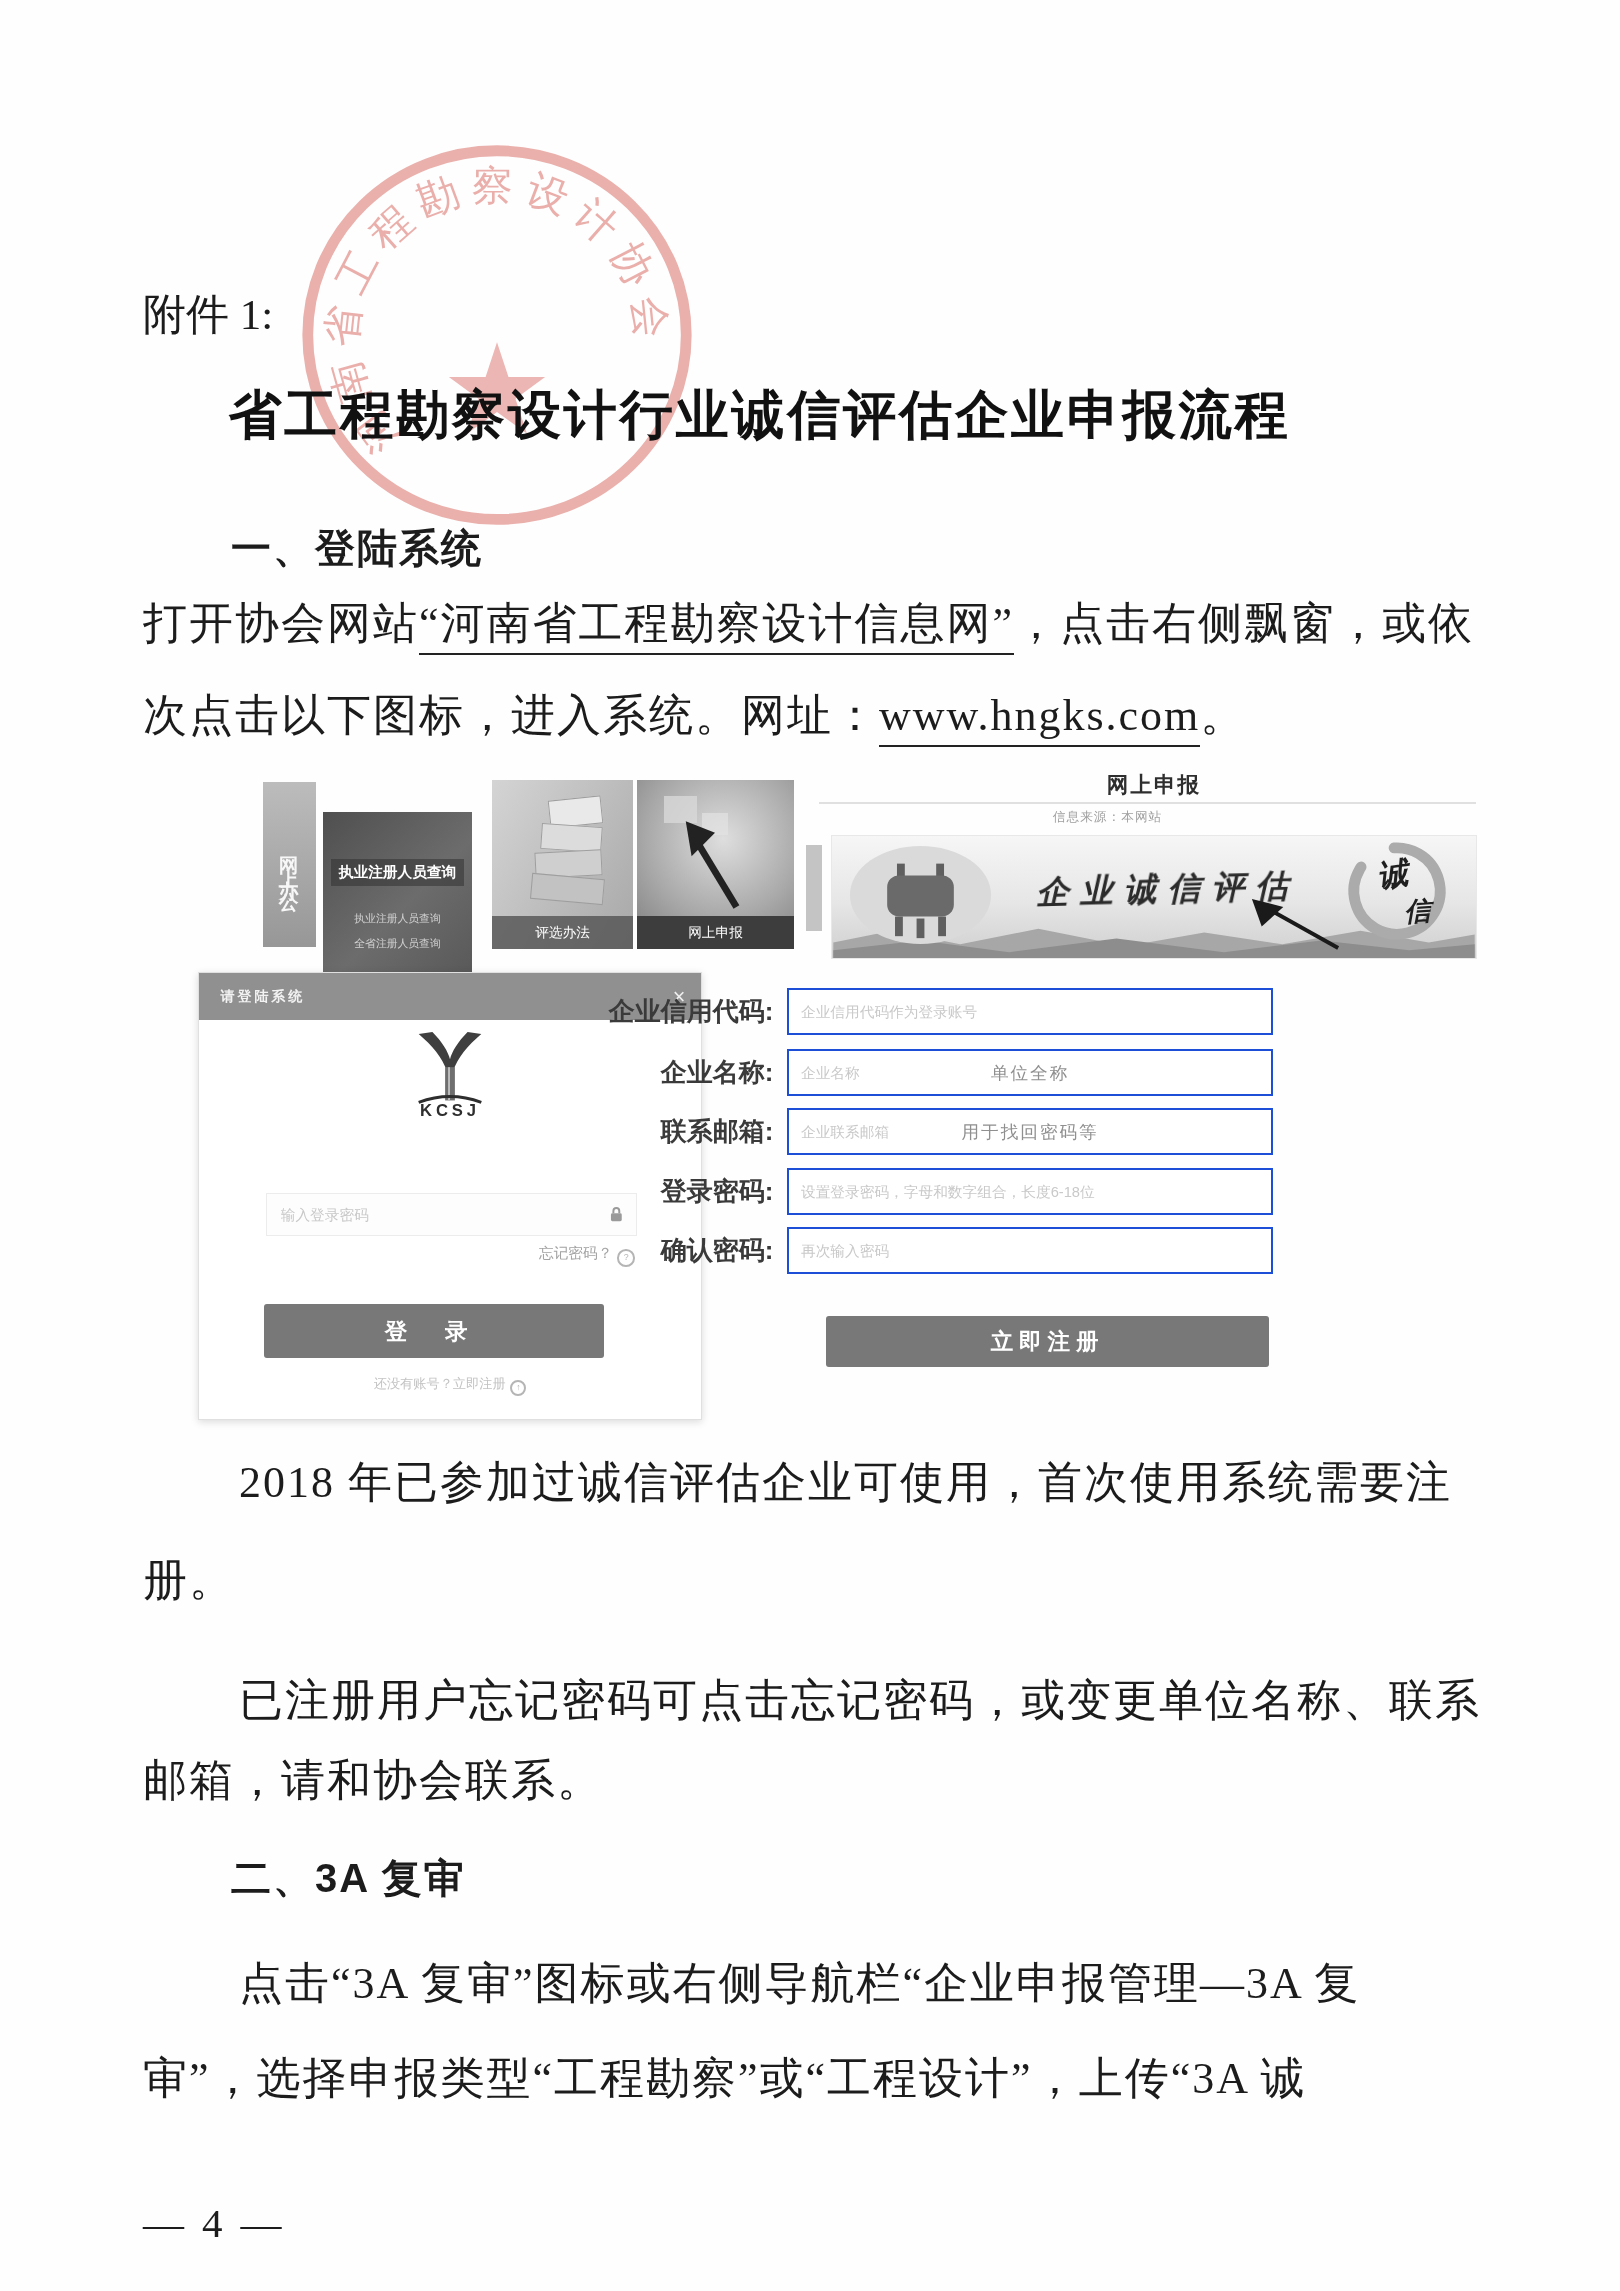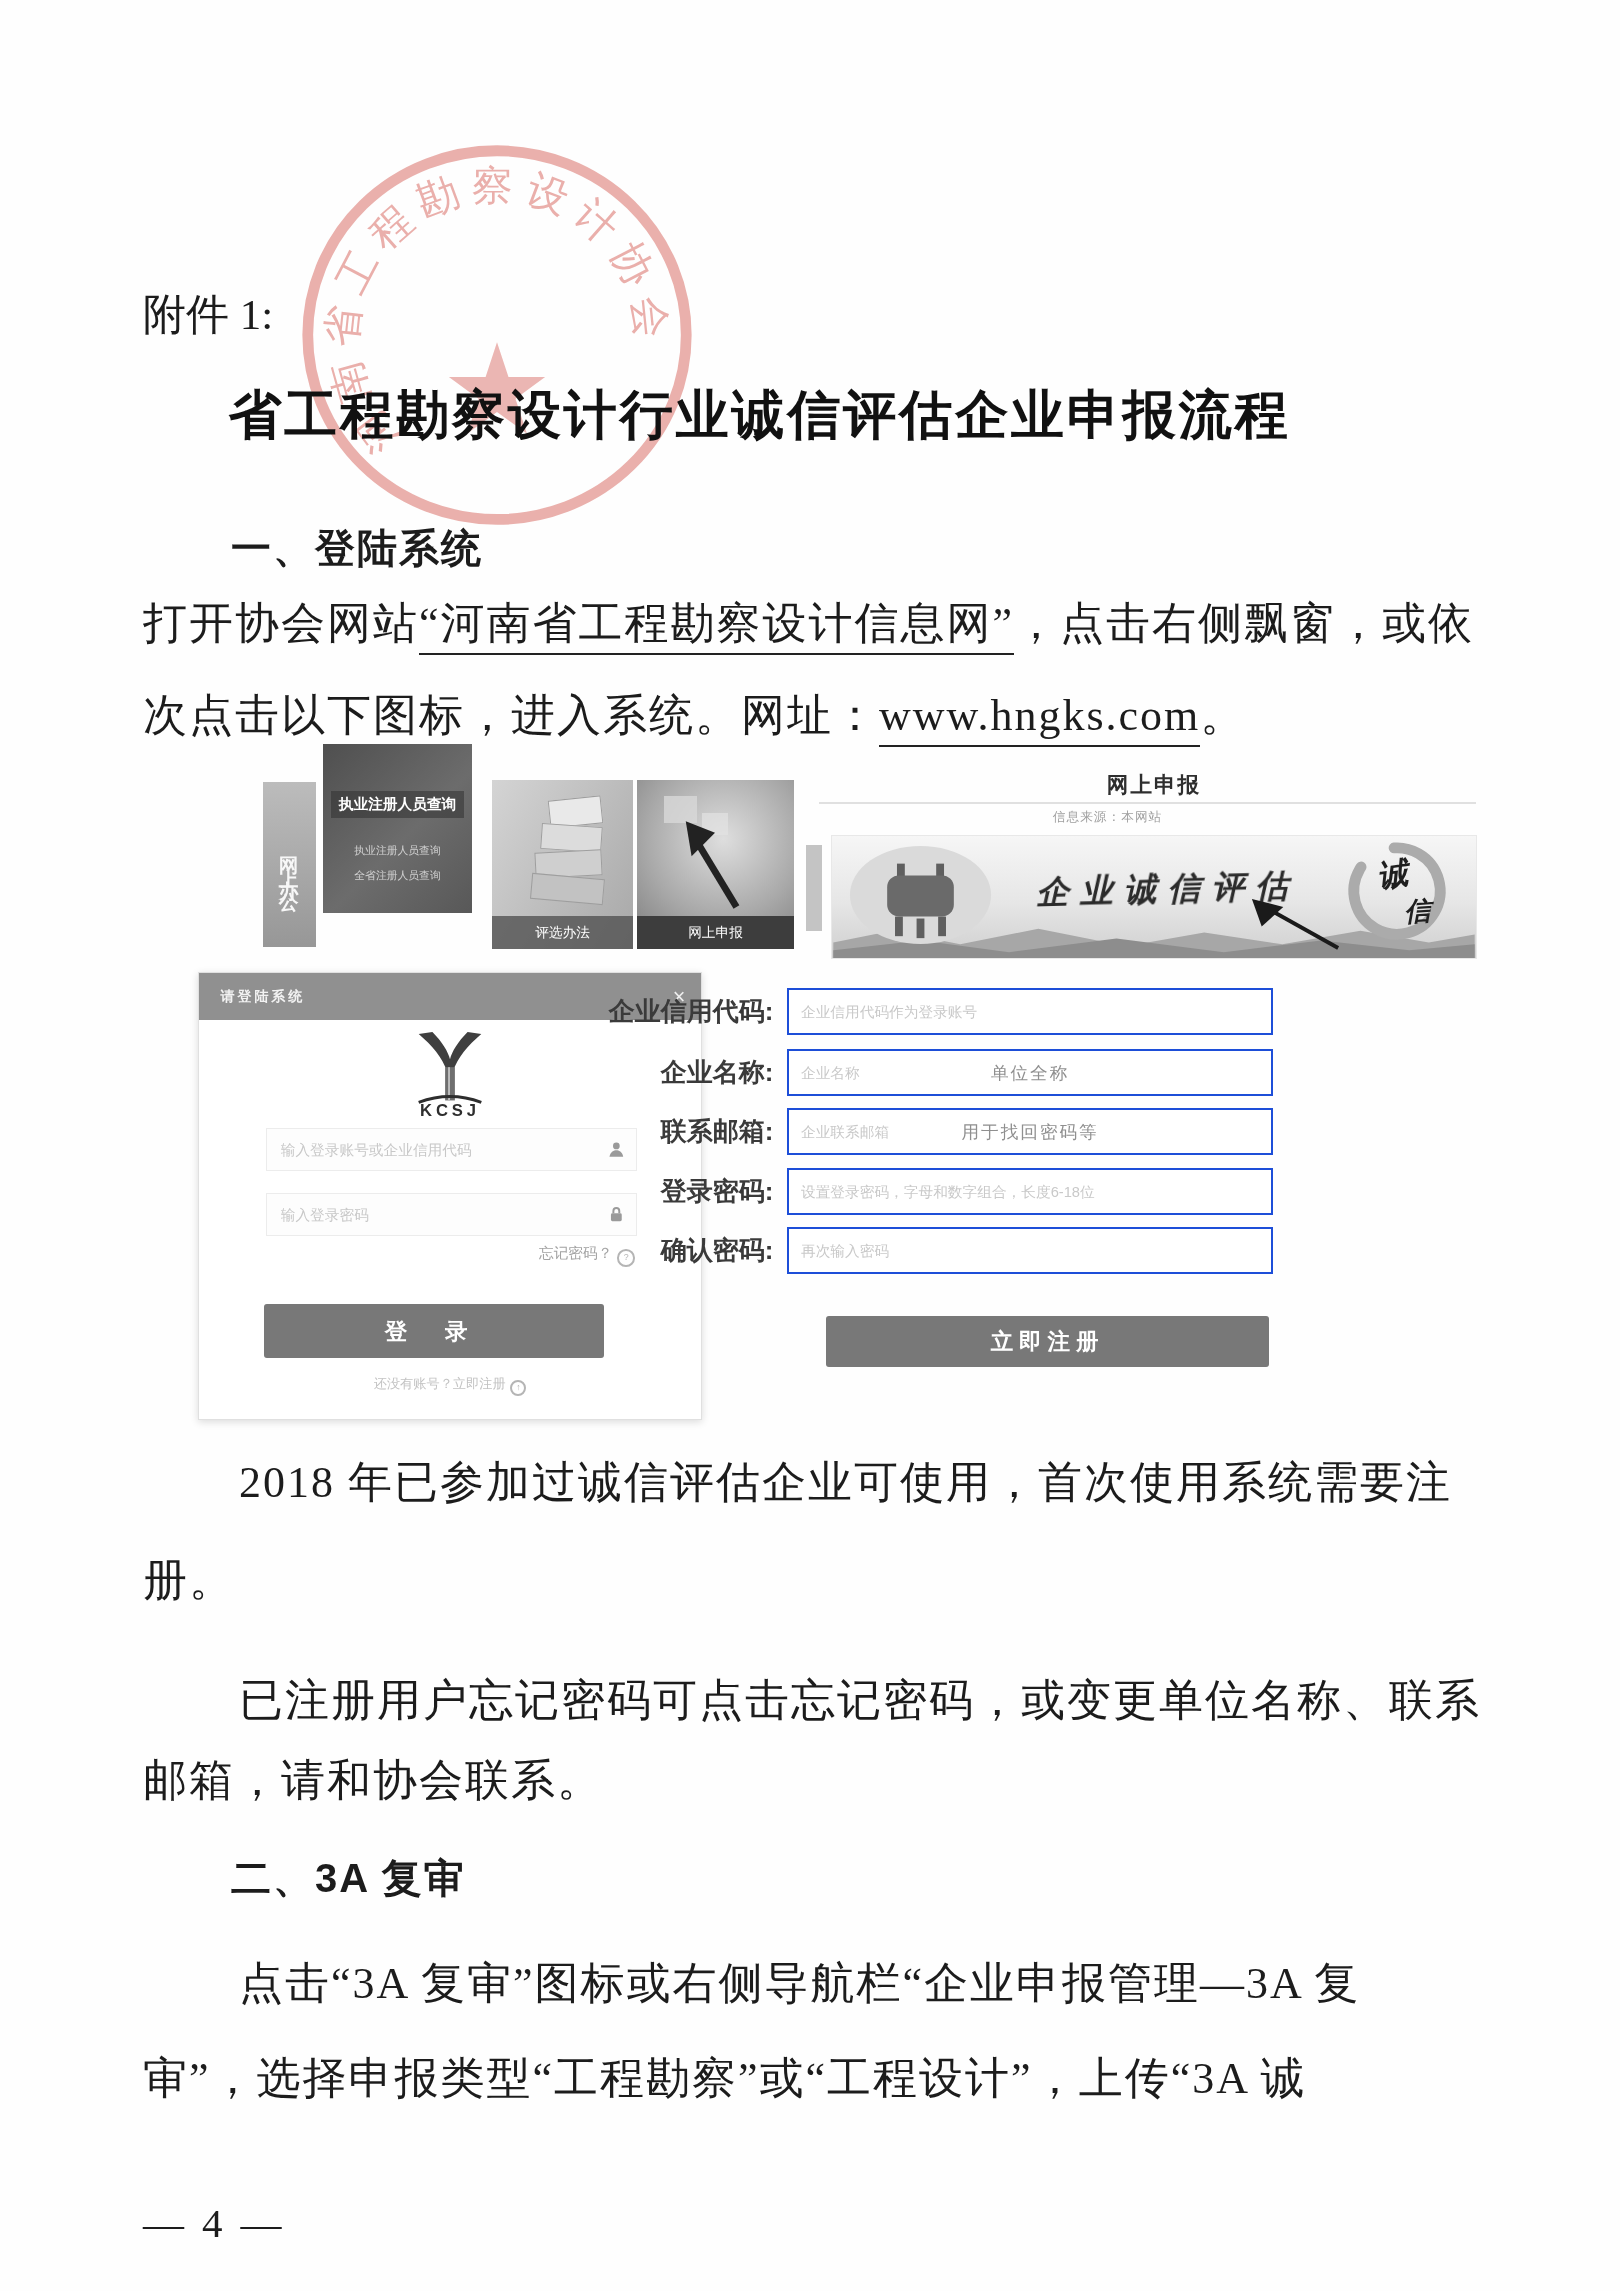--- a/index.html
+++ b/index.html
@@ -99,21 +99,21 @@
   <div class="abs serifline" style="left:143px;top:686px;">
     <span>次点击以下图标，进入系统。网址：</span><span class="uline">www.hngks.com</span><span>。</span>
   </div>
 
   <div class="shot">
 
     <div class="abs strip" style="left:263px;top:782px;width:53px;height:165px;">
       <span>网上办公</span>
     </div>
 
-    <div class="abs tile tile1" style="left:323px;top:744px;width:149px;height:169px;">
+    <div class="abs tile tile1" style="left:323px;top:812px;width:149px;height:169px;">
       <div class="main">执业注册人员查询</div>
       <div class="sub" style="top:100px;">执业注册人员查询</div>
       <div class="sub" style="top:125px;">全省注册人员查询</div>
     </div>
 
     <div class="abs tile tile2" style="left:492px;top:780px;width:141px;height:169px;">
       <div class="book" style="left:57px;top:17.6px;width:51px;height:25.5px;transform:rotate(-6deg);"></div>
       <div class="book" style="left:49px;top:45px;width:59px;height:23.5px;transform:rotate(4deg);background:#dcdcdc;"></div>
       <div class="book" style="left:43px;top:71px;width:65px;height:23.5px;transform:rotate(-3deg);background:#cfcfcf;"></div>
       <div class="book" style="left:39px;top:96px;width:71px;height:23.5px;transform:rotate(5deg);background:#c2c2c2;"></div>
@@ -174,27 +174,20 @@
       </div>
 
       <svg class="abs" style="left:192px;top:57px;" width="118" height="90" viewBox="0 0 120 92">
         <path d="M 28 4 C 42 16, 52 28, 57 42 L 63 42 C 68 28, 78 16, 92 4 L 78 2 C 68 12, 62 22, 60 30 C 58 22, 52 12, 42 2 Z" fill="#3f3f3f"></path>
         <rect x="55" y="38" width="10" height="34" fill="#6f6f6f"></rect>
         <rect x="58" y="38" width="2" height="34" fill="#bdbdbd"></rect>
         <path d="M 28 74 Q 60 62 92 74" fill="none" stroke="#2e2e2e" stroke-width="3"></path>
         <text x="60" y="88" text-anchor="middle" font-family="Liberation Sans, DejaVu Sans, sans-serif" font-size="17" font-weight="bold" letter-spacing="4" fill="#2e2e2e">KCSJ</text>
       </svg>
 
-      <div class="fld" style="left:67px;top:155px;width:369px;">
-        <input type="text" placeholder="输入登录账号或企业信用代码" style="">
-        <svg class="ficon" width="16.7" height="16.7" viewBox="0 0 17 17">
-          <circle cx="8.5" cy="5" r="3.4" fill="#9a9a9a"></circle>
-          <path d="M 1.5 16 C 2.5 11 6 9.5 8.5 9.5 C 11 9.5 14.5 11 15.5 16 Z" fill="#9a9a9a"></path>
-        </svg>
-      </div>
 
       <div class="fld" style="left:67px;top:220px;width:369px;">
         <input type="text" placeholder="输入登录密码" style="">
         <svg class="ficon" width="16.7" height="16.7" viewBox="0 0 17 17">
           <rect x="3" y="7.5" width="11" height="8" rx="1.5" fill="#9a9a9a"></rect>
           <path d="M 5.5 7.5 V 5 a 3 3 0 0 1 6 0 V 7.5" fill="none" stroke="#9a9a9a" stroke-width="2"></path>
         </svg>
       </div>
 
       <div class="abs forgot" style="left:67px;top:271px;width:369px;">

